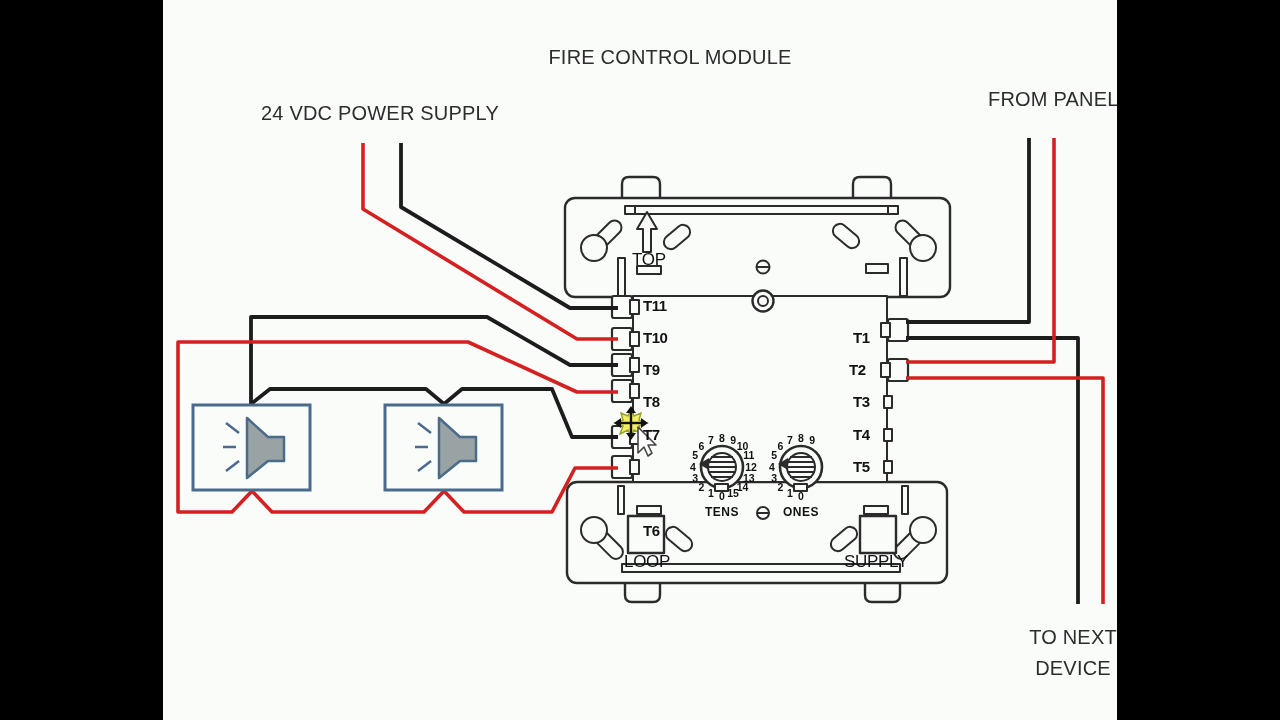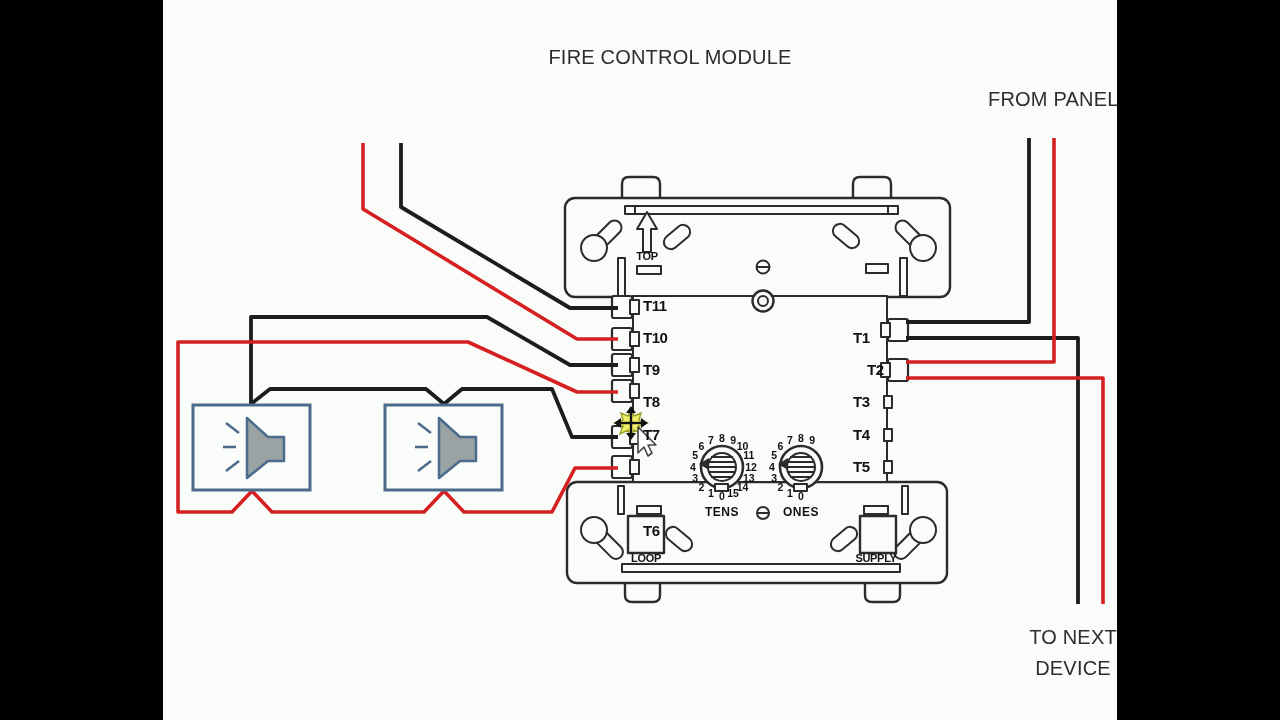--- a/index.html
+++ b/index.html
@@ -5,21 +5,21 @@
   html,body{margin:0;padding:0;background:#000;}
   .stage{position:relative;width:1280px;height:720px;background:#fafcfa;overflow:hidden;
          font-family:"Liberation Sans",sans-serif;}
   .bar{position:absolute;top:0;height:720px;background:#000;z-index:30;}
   .bar.left{left:0;width:163px;}
   .bar.right{left:1117px;width:163px;}
   svg.diagram{position:absolute;left:0;top:0;z-index:5;}
   .lbl{position:absolute;z-index:10;color:#2d2d2d;white-space:nowrap;}
   .big{font-size:20px;letter-spacing:0.2px;}
   .tlabel{font-size:15px;font-weight:bold;color:#111;letter-spacing:-0.5px;z-index:10;}
-  .small{font-size:11px;font-weight:bold;color:#111;letter-spacing:-0.3px;}
+  .small{font-size:17px;font-weight:normal;color:#111;letter-spacing:-0.3px;}
   .dial-lbl{font-size:12px;font-weight:bold;color:#111;letter-spacing:0.5px;}
   .center{text-align:center;}
   .right{}
   .dialnum{font-family:"Liberation Sans",sans-serif;font-size:10.5px;font-weight:bold;
            fill:#111;text-anchor:middle;}
 </style>
 </head>
 <body>
 
 <div class="stage">
@@ -237,40 +237,41 @@
         <polygon points="631,440 626,433 636,433" stroke="none"></polygon>
         <polygon points="614,423 621,418 621,428" stroke="none"></polygon>
         <polygon points="648,423 641,418 641,428" stroke="none"></polygon>
       </g>
       <polygon points="638,427 638,453 644,447 648,456 652,453 648,445 656,445" fill="#ffffff" stroke="#444" stroke-width="1.6" stroke-linejoin="round"></polygon>
     </g>
   </svg>
 
   <div class="lbl big center" style="left:540px;top:46px;width:260px;">FIRE CONTROL MODULE</div>
 
+  <div class="lbl big center" style="left:252px;top:102px;width:256px;">24 VDC POWER SUPPLY</div>
 
   <div class="lbl big" style="left:988px;top:88px;width:130px;">FROM PANEL</div>
 
   <div class="lbl big center" style="left:1023px;top:626px;width:100px;">TO NEXT</div>
   <div class="lbl big center" style="left:1023px;top:657px;width:100px;">DEVICE</div>
 
   <div class="lbl small center" style="left:632px;top:250px;width:30px;">TOP</div>
   <div class="lbl small center" style="left:624px;top:552px;width:44px;">LOOP</div>
   <div class="lbl small center" style="left:840px;top:552px;width:72px;">SUPPLY</div>
   <div class="lbl dial-lbl center" style="left:699px;top:505px;width:46px;">TENS</div>
   <div class="lbl dial-lbl center" style="left:778px;top:505px;width:46px;">ONES</div>
 
   <div class="lbl tlabel" style="left:643px;top:297px;">T11</div>
   <div class="lbl tlabel" style="left:643px;top:329px;">T10</div>
   <div class="lbl tlabel" style="left:643px;top:361px;">T9</div>
   <div class="lbl tlabel" style="left:643px;top:393px;">T8</div>
   <div class="lbl tlabel" style="left:643px;top:426px;">T7</div>
   <div class="lbl tlabel" style="left:643px;top:478px;margin-top:44px;">T6</div>
 
   <div class="lbl tlabel right" style="left:853px;top:329px;width:30px;">T1</div>
-  <div class="lbl tlabel right" style="left:867px;top:361px;width:30px;">T2</div>
+  <div class="lbl tlabel right" style="left:849px;top:361px;width:30px;">T2</div>
   <div class="lbl tlabel right" style="left:853px;top:393px;width:30px;">T3</div>
   <div class="lbl tlabel right" style="left:853px;top:426px;width:30px;">T4</div>
   <div class="lbl tlabel right" style="left:853px;top:458px;width:30px;">T5</div>
 
   <div class="bar left"></div>
   <div class="bar right"></div>
 </div>
 
 </body></html>

